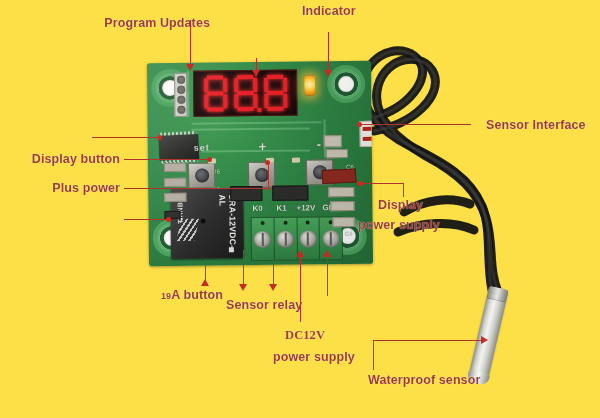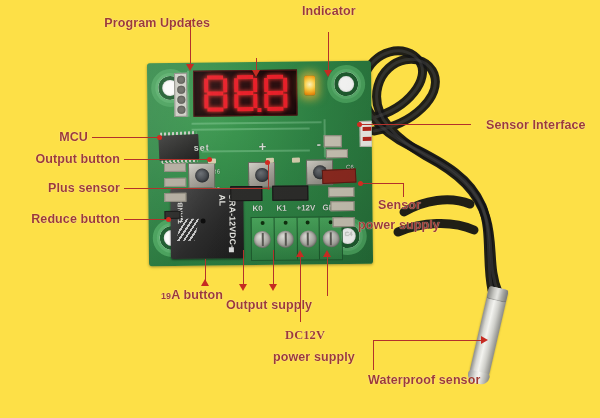--- a/index.html
+++ b/index.html
@@ -537,55 +537,53 @@
   <div class="arw down" style="left:252px;top:70px;"></div>
 
   <div class="lbl" style="left:302px;top:4px;">Indicator</div>
   <div class="ln v" style="left:328px;top:32px;height:40px;"></div>
   <div class="arw down" style="left:324px;top:70px;"></div>
 
   <div class="lbl" style="left:474px;top:118px;margin-left:12px;">Sensor Interface</div>
   <div class="ln h" style="left:361px;top:124px;width:110px;"></div>
   <div class="dot" style="left:357px;top:122px;"></div>
 
-  <div class="lbl r" style="left:20px;top:130px;width:68px;">MCU</div>
   <div class="ln h" style="left:92px;top:137px;width:68px;"></div>
   <div class="dot" style="left:157px;top:135px;"></div>
 
-  <div class="lbl r" style="left:8px;top:152px;width:112px;">Output button</div>
+  <div class="lbl r" style="left:8px;top:152px;width:112px;">Display button</div>
   <div class="ln h" style="left:124px;top:159px;width:86px;"></div>
   <div class="dot" style="left:207px;top:157px;"></div>
 
-  <div class="lbl r" style="left:18px;top:181px;width:102px;">Plus sensor</div>
+  <div class="lbl r" style="left:18px;top:181px;width:102px;">Plus power</div>
   <div class="ln h" style="left:124px;top:188px;width:146px;"></div>
   <div class="ln v" style="left:268px;top:162px;height:28px;"></div>
   <div class="dot" style="left:265px;top:160px;"></div>
 
-  <div class="lbl r" style="left:6px;top:212px;width:114px;">Reduce button</div>
   <div class="ln h" style="left:124px;top:219px;width:46px;"></div>
   <div class="dot" style="left:166px;top:217px;"></div>
 
   <div class="lbl" style="left:161px;top:288px;"><span class="sm">19</span><span>A button</span></div>
   <div class="ln v" style="left:205px;top:259px;height:22px;"></div>
   <div class="arw up" style="left:201px;top:279px;"></div>
 
-  <div class="lbl" style="left:226px;top:298px;">Output supply</div>
+  <div class="lbl" style="left:226px;top:298px;">Sensor relay</div>
   <div class="ln v" style="left:243px;top:250px;height:36px;"></div>
   <div class="arw down" style="left:239px;top:284px;"></div>
   <div class="ln v" style="left:273px;top:250px;height:36px;"></div>
   <div class="arw down" style="left:269px;top:284px;"></div>
 
   <div class="lbl" style="left:285px;top:328px;font-family:Liberation Serif, serif;">DC12V</div>
   <div class="lbl" style="left:273px;top:350px;">power supply</div>
   <div class="ln v" style="left:300px;top:256px;height:66px;"></div>
   <div class="ln v" style="left:327px;top:256px;height:40px;"></div>
   <div class="arw up" style="left:296px;top:250px;"></div>
   <div class="arw up" style="left:323px;top:250px;"></div>
 
-  <div class="lbl" style="left:378px;top:198px;">Sensor</div>
+  <div class="lbl" style="left:378px;top:198px;">Display</div>
   <div class="lbl" style="left:358px;top:218px;">power supply</div>
   <div class="ln h" style="left:362px;top:183px;width:42px;"></div>
   <div class="ln v" style="left:403px;top:183px;height:14px;"></div>
   <div class="dot" style="left:358px;top:181px;"></div>
 
   <div class="lbl" style="left:368px;top:373px;">Waterproof sensor</div>
   <div class="ln v" style="left:373px;top:340px;height:30px;"></div>
   <div class="ln h" style="left:373px;top:340px;width:110px;"></div>
   <div class="arw right" style="left:481px;top:336px;"></div>
 

